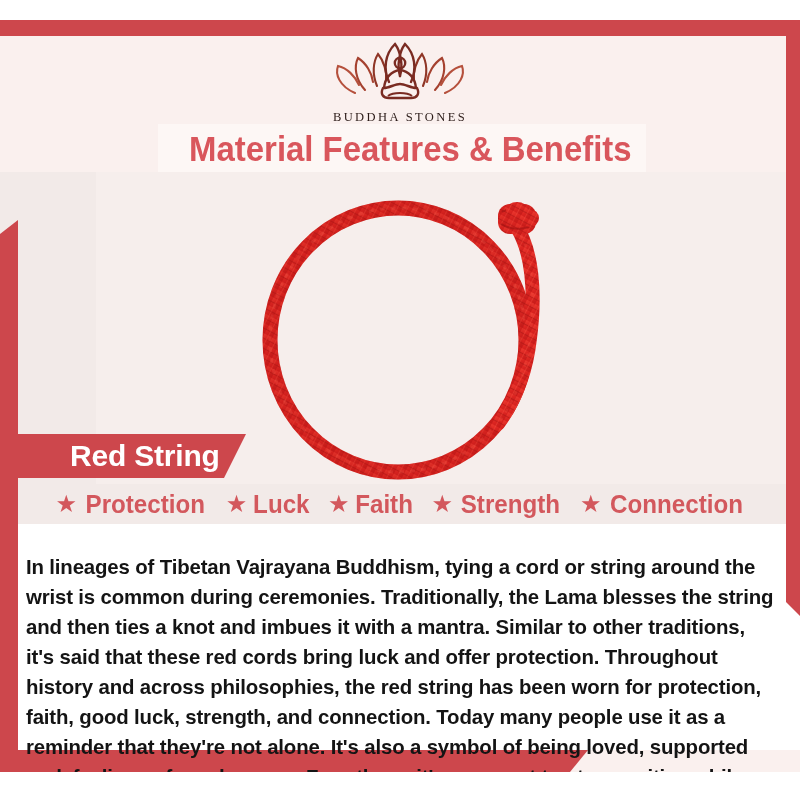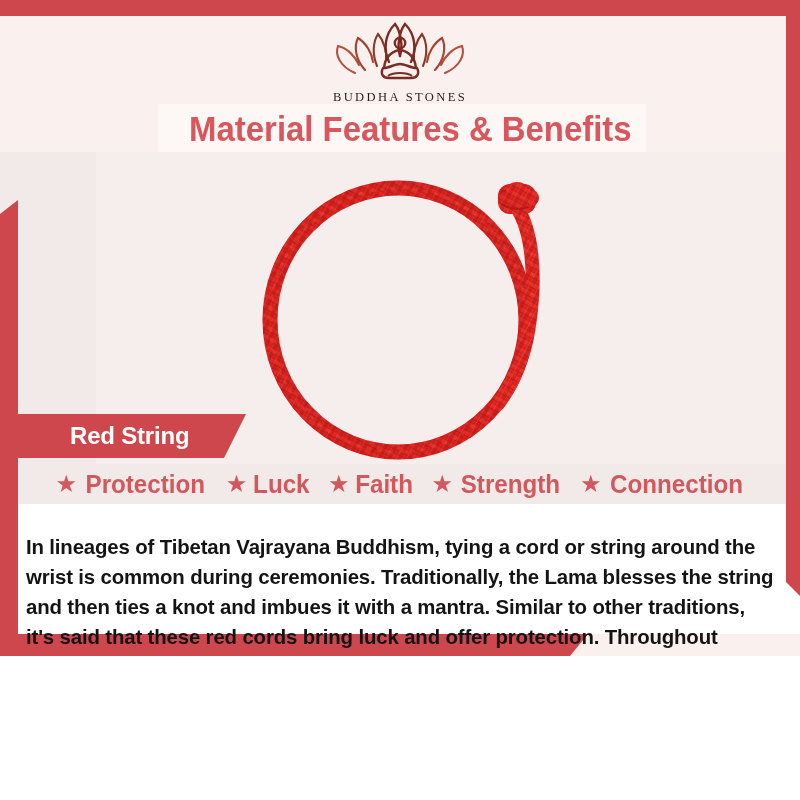--- a/index.html
+++ b/index.html
@@ -10,23 +10,24 @@
   }
   body {
     font-family: "Liberation Sans", sans-serif;
     -webkit-font-smoothing: antialiased;
   }
 
   
   .poster {
     position: relative;
     width: 800px;
-    height: 656px;
+    height: 752px;
     overflow: hidden;
     background: #fef9c3;
+    margin-top: 20px;
   }
 
   
   .band-top {
     position: absolute;
     left: 0; top: 0;
     width: 800px; height: 152px;
     background: #faf0ee;
   }
   .band-mid {
@@ -137,21 +138,21 @@
     position: absolute;
     left: 18px; top: 414px;
     width: 228px; height: 44px;
     background: #cd474c;
     clip-path: polygon(0 0, 100% 0, calc(100% - 22px) 100%, 0 100%);
     display: flex;
     align-items: center;
   }
   .ribbon-text {
     padding-left: 52px;
-    font-size: 24px;
+    font-size: 30px;
     font-weight: 700;
     color: #ffffff;
     letter-spacing: -0.2px;
     white-space: nowrap;
   }
 
   
   .benefits {
     position: absolute;
     left: 18px; top: 464px;

